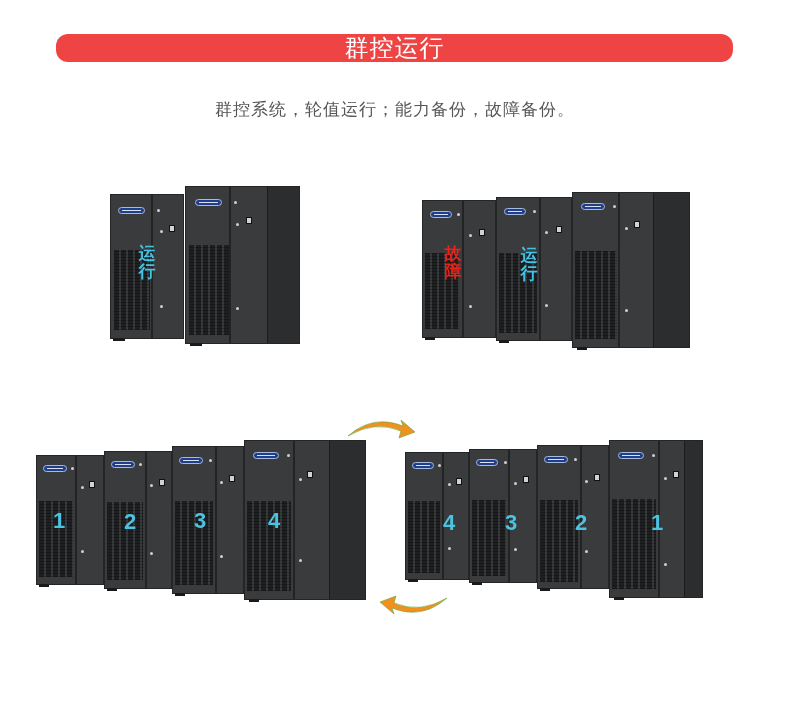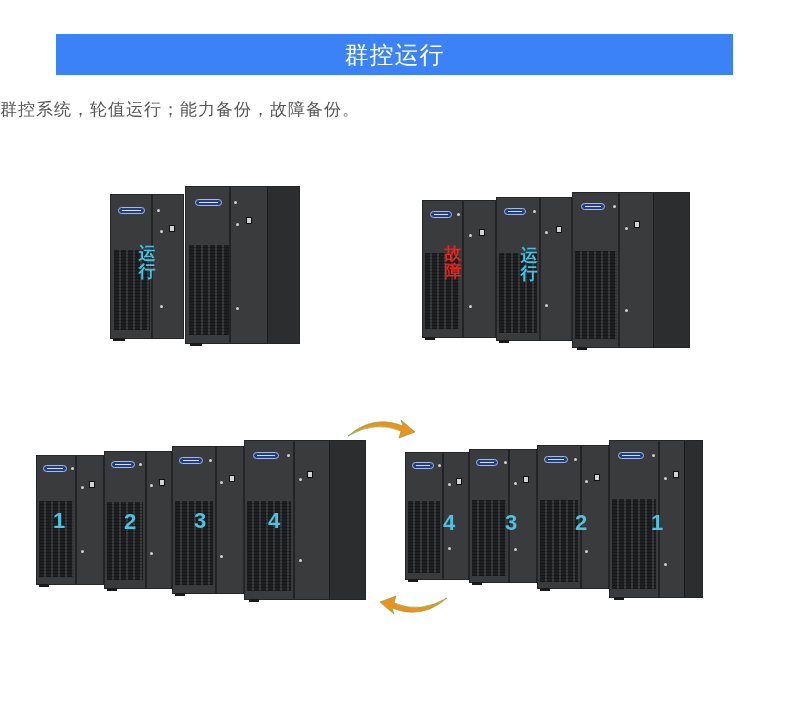--- a/index.html
+++ b/index.html
@@ -1,27 +1,27 @@
 <!DOCTYPE html>
 <html><head>
 <meta charset="utf-8">
 <style>
   * { box-sizing: border-box; margin: 0; padding: 0; }
   html, body { width: 790px; height: 707px; background: #ffffff; overflow: hidden; }
   body { position: relative; font-family: "DejaVu Sans", "Liberation Sans", sans-serif; }
 
   .banner {
-    position: absolute; left: 56px; top: 34px; width: 677px; height: 41px;
-    background: #3b82f6; border-radius: 0;
+    position: absolute; left: 56px; top: 34px; width: 677px; height: 28px;
+    background: #ef4444; border-radius: 12px;
     display: flex; align-items: center; justify-content: center;
   }
   .banner-title { color: #ffffff; font-size: 24px; letter-spacing: 1px; }
 
   .subtitle {
-    position: absolute; left: 0; top: 98px; width: 790px; 
+    position: absolute; left: 0; top: 98px; width: 790px; text-align: center;
     color: #555555; font-size: 17px; letter-spacing: 1px;
   }
 
   .group { position: absolute; }
   .unit {
     position: absolute; background: #3a3b3d;
     border: 1px solid #242526;
   }
   .unit .door-split {
     position: absolute; top: 0; bottom: 0; width: 2px; background: #222324;

